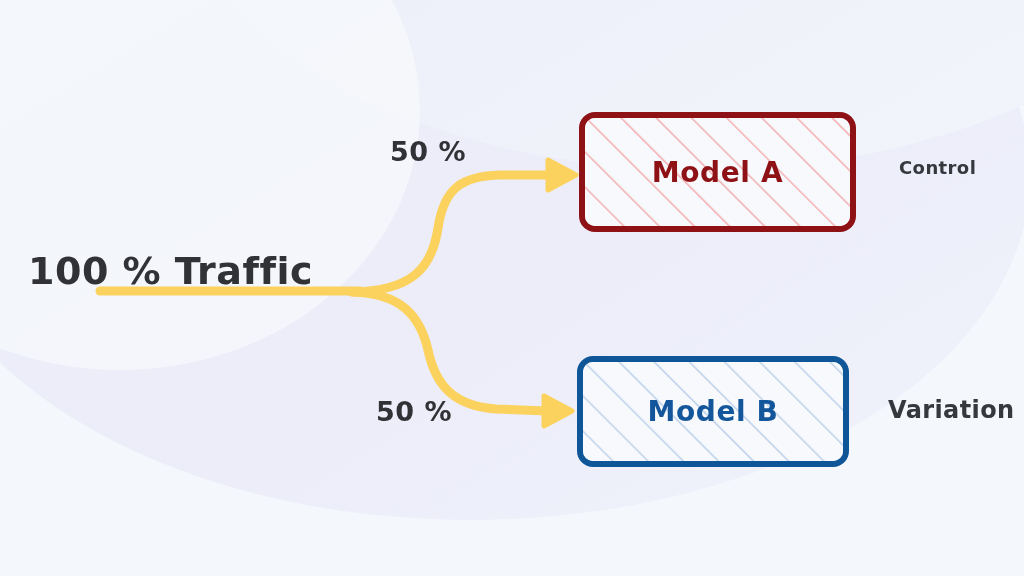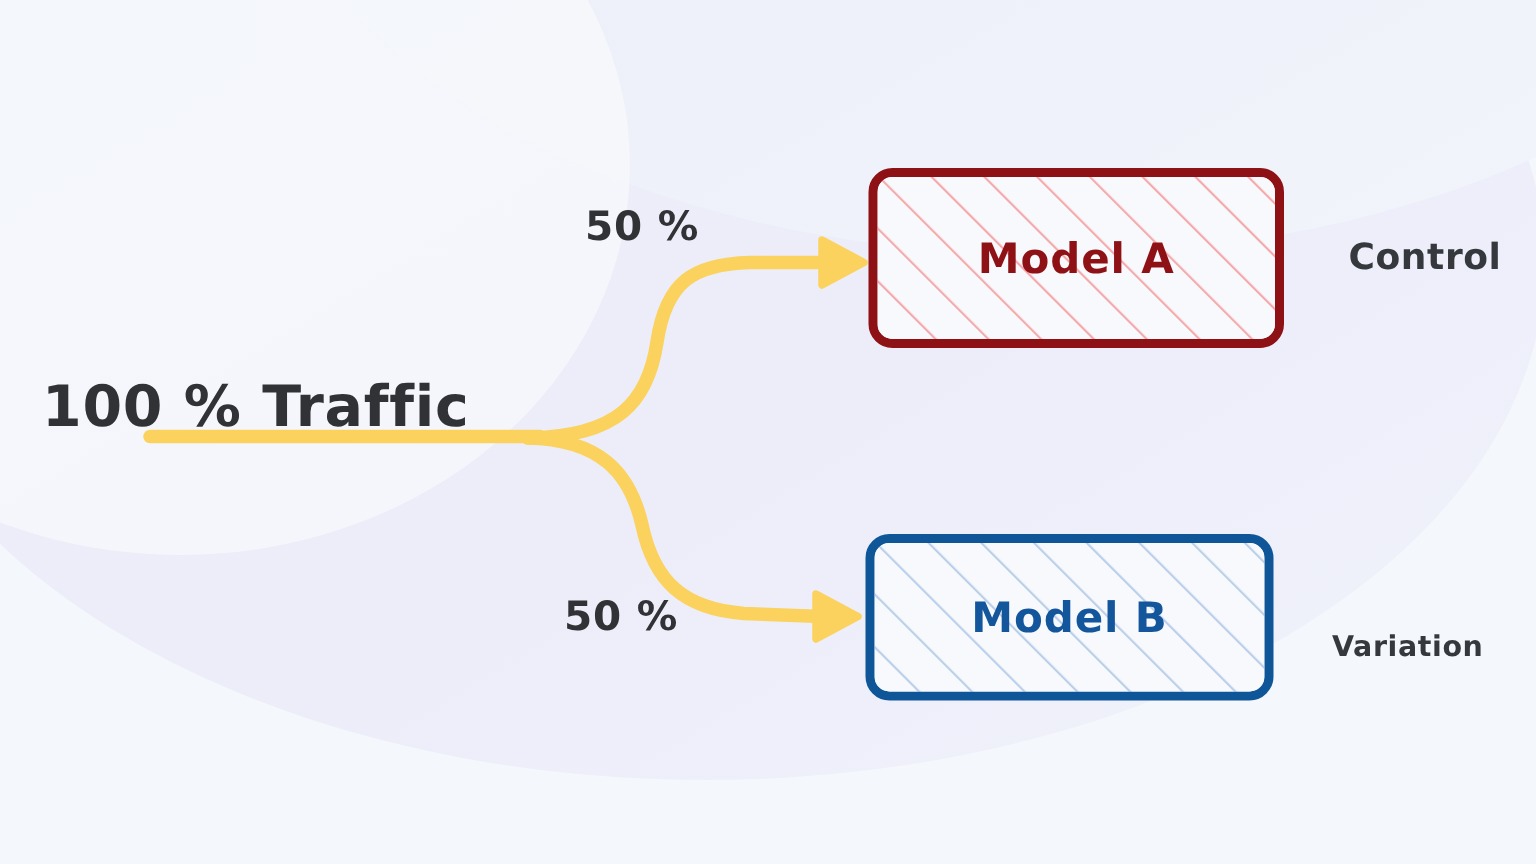--- a/index.html
+++ b/index.html
@@ -50,33 +50,32 @@
     left: 376px;
     top: 396px;
     font-size: 27px;
     font-weight: 700;
     letter-spacing: 0.5px;
     color: #303236;
   }
   #control-label {
     left: 899px;
     top: 157px;
-    font-size: 24px;
+    font-size: 18px;
     font-weight: 600;
     letter-spacing: 0.4px;
     color: #35383d;
   }
   #variation-label {
     left: 888px;
     top: 396px;
-    font-size: 19px;
+    font-size: 24px;
     font-weight: 600;
     letter-spacing: 0.4px;
     color: #35383d;
-    margin-top: 24px;
   }
 
   
   .model-box {
     position: absolute;
     box-sizing: border-box;
     border-radius: 16px;
     display: flex;
     align-items: center;
     justify-content: center;

